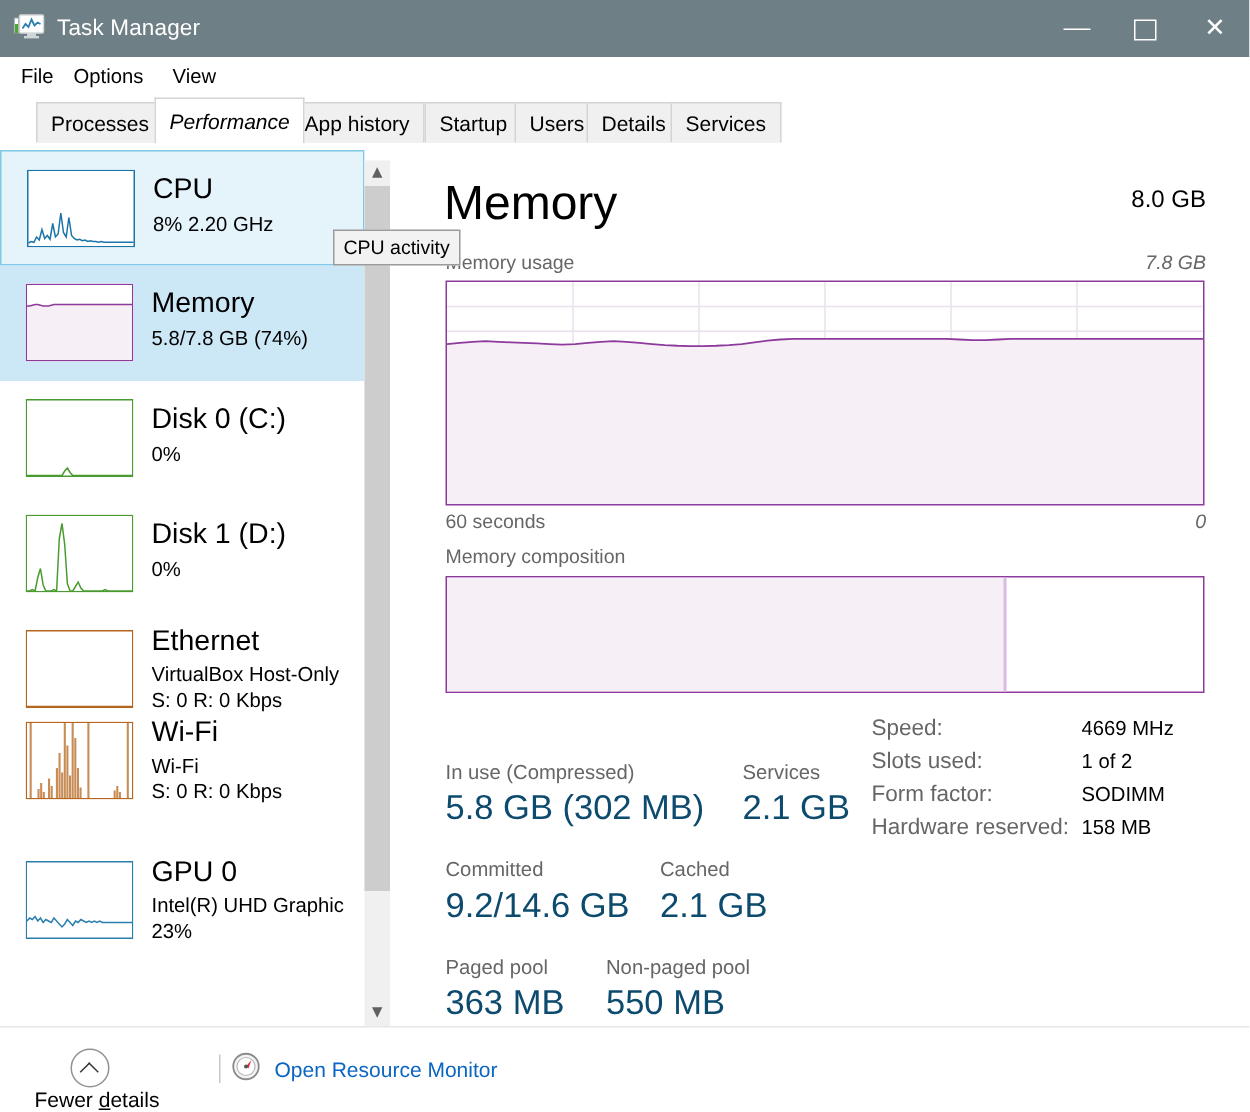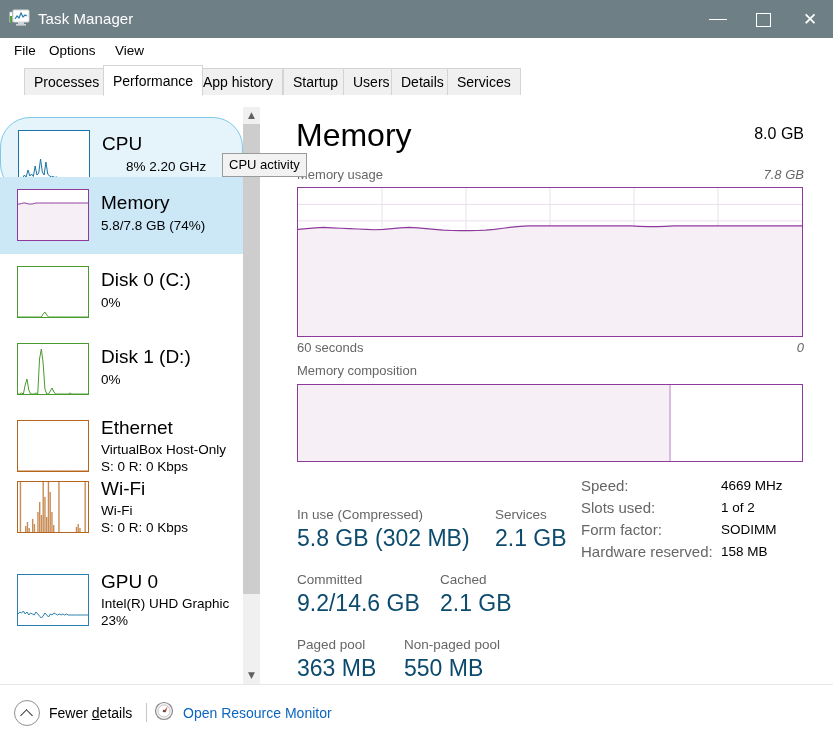--- a/index.html
+++ b/index.html
@@ -25,21 +25,21 @@
 
   
   .menubar{position:absolute;left:0;top:38px;width:833px;height:26px;background:#ffffff;}
   .menu-item{position:absolute;top:2px;height:22px;line-height:22px;font-size:13.5px;color:#000;padding:0 7px;cursor:default;}
 
   
   .tabstrip{position:absolute;left:0;top:64px;width:833px;height:32px;background:#ffffff;margin-left:20px;}
   .tabstrip:after{content:"";position:absolute;left:0;bottom:0;width:833px;height:1px;background:#ffffff;}
   .tab{position:absolute;top:4px;height:28px;line-height:27px;font-size:14px;color:#000;
        background:#f0f0f0;border:1px solid #d4d4d4;box-sizing:border-box;padding:0 9px;cursor:default;white-space:nowrap;}
-  .tab.active{background:#ffffff;border-bottom-color:#ffffff;top:1px;height:31px;line-height:30px;z-index:3;}
+  .tab.active{background:#ffffff;border-bottom-color:#ffffff;top:1px;height:31px;line-height:30px;z-index:3;font-style:italic;}
 
   
   .sidebar{position:absolute;left:0;top:97px;width:243px;height:587px;background:#ffffff;overflow:hidden;}
   .side-item{position:absolute;left:0;width:243px;height:77px;box-sizing:border-box;cursor:default;}
   .side-item.selected{background:#e5f3fb;border:1px solid #7ec8e8;}
   .side-item.hover{background:#cce8f7;}
   .thumb{position:absolute;left:17px;top:12px;width:72px;height:52px;box-sizing:border-box;background:#fff;overflow:hidden;}
   .thumb svg{display:block;}
   .si-title{position:absolute;left:101px;font-size:19px;line-height:22px;color:#000;white-space:nowrap;}
   .si-sub{position:absolute;left:101px;font-size:13.5px;line-height:17px;color:#000;white-space:nowrap;}
@@ -69,21 +69,21 @@
   .stat-value{font-size:23px;color:#0c4a6e;line-height:31px;white-space:nowrap;}
   .rt-label{position:absolute;font-size:15px;color:#666;line-height:21px;white-space:nowrap;}
   .rt-value{position:absolute;font-size:13.5px;color:#000;line-height:21px;white-space:nowrap;}
 
   
   .tooltip{position:absolute;background:#f2f2f2;border:1px solid #9b9b9b;
     font-size:13px;color:#000;padding:2px 6px 3px 6px;line-height:17px;z-index:40;white-space:nowrap;}
 
   
   .statusbar{position:absolute;left:0;top:684px;width:833px;height:57px;background:#ffffff;border-top:1px solid #e6e6e6;}
-  .fewer{position:absolute;left:14px;top:14px;height:28px;display:flex;align-items:center;cursor:default;}
+  .fewer{position:absolute;left:14px;top:14px;height:28px;display:flex;align-items:center;cursor:default;flex-direction:column;}
   .chev-circle{width:24px;height:24px;border:1px solid #919191;border-radius:50%;position:relative;flex:0 0 auto;}
   .chev-circle:after{content:"";position:absolute;left:7px;top:10px;width:8px;height:8px;
      border-left:1.4px solid #333;border-top:1.4px solid #333;transform:rotate(45deg);}
   .fewer-text{margin-left:9px;font-size:14px;color:#000;}
   .fewer-text u{text-decoration:underline;}
   .divider{position:absolute;left:146px;top:18px;width:1px;height:19px;background:#c8c8c8;}
   .resmon{position:absolute;left:154px;top:14px;height:28px;display:flex;align-items:center;cursor:pointer;}
   .resmon-text{margin-left:9px;font-size:14px;color:#0b65c2;}
 </style>
 </head>
@@ -125,30 +125,30 @@
     <div class="tab" style="left:4px">Processes</div>
     <div class="tab active" style="left:83px">Performance</div>
     <div class="tab" style="left:173px">App history</div>
     <div class="tab" style="left:263px">Startup</div>
     <div class="tab" style="left:323px">Users</div>
     <div class="tab" style="left:371px">Details</div>
     <div class="tab" style="left:427px">Services</div>
   </div>
 
   <div class="sidebar" id="sidebar">
-      <div class="side-item selected" style="top: 20px; border-radius: 30px;">
+      <div class="side-item selected" style="top: 3px;">
         <div class="thumb">
           <svg width="72" height="52" viewBox="0 0 72 52">
             <rect x="0.5" y="0.5" width="71" height="51" fill="#ffffff" stroke="#1a75a8" stroke-width="1"></rect>
             <polyline points="1.00,49.00 2.79,48.00 4.59,48.50 6.38,45.00 8.18,47.00 9.97,40.00 11.77,46.00 13.56,44.00 15.36,46.50 17.15,36.00 18.95,45.00 20.74,43.00 22.54,29.00 24.33,42.00 26.13,45.00 27.92,32.00 29.72,44.00 31.51,46.00 33.31,47.00 35.10,46.50 36.90,47.50 38.69,47.00 40.49,48.00 42.28,47.50 44.08,48.00 45.87,48.00 47.67,48.50 49.46,48.00 51.26,48.50 53.05,48.50 54.85,48.50 56.64,48.50 58.44,48.50 60.23,48.50 62.03,48.50 63.82,48.50 65.62,48.50 67.41,48.50 69.21,48.50 71.00,48.50" fill="none" stroke="#1a75a8" stroke-width="1"></polyline>
           </svg>
         </div>
         <div class="si-title" style="top: 15px;">CPU</div>
         <div class="si-clip" style="top: 40px; width: 142px;">
-          <div class="si-sub" style="position: static; margin-left: 24px;">8%  2.20 GHz</div>
+          <div class="si-sub" style="position: static;">8%  2.20 GHz</div>
         </div>
       </div>
       <div class="side-item hover" style="top: 80px;">
         <div class="thumb">
           <svg width="72" height="52" viewBox="0 0 72 52">
             <rect x="0.5" y="0.5" width="71" height="51" fill="#ffffff" stroke="#8e3a9c" stroke-width="1"></rect>
             <path d="M1.00,15.00 L2.79,15.00 L4.59,14.50 L6.38,14.00 L8.18,14.00 L9.97,14.50 L11.77,15.00 L13.56,15.00 L15.36,15.00 L17.15,14.50 L18.95,14.00 L20.74,14.00 L22.54,14.00 L24.33,14.00 L26.13,14.00 L27.92,14.00 L29.72,14.00 L31.51,14.00 L33.31,14.00 L35.10,14.00 L36.90,14.00 L38.69,14.00 L40.49,14.00 L42.28,14.00 L44.08,14.00 L45.87,14.00 L47.67,14.00 L49.46,14.00 L51.26,14.00 L53.05,14.00 L54.85,14.00 L56.64,14.00 L58.44,14.00 L60.23,14.00 L62.03,14.00 L63.82,14.00 L65.62,14.00 L67.41,14.00 L69.21,14.00 L71.00,14.00 L71,51 L1,51 Z" fill="#f6eff6"></path>
             <polyline points="1.00,15.00 2.79,15.00 4.59,14.50 6.38,14.00 8.18,14.00 9.97,14.50 11.77,15.00 13.56,15.00 15.36,15.00 17.15,14.50 18.95,14.00 20.74,14.00 22.54,14.00 24.33,14.00 26.13,14.00 27.92,14.00 29.72,14.00 31.51,14.00 33.31,14.00 35.10,14.00 36.90,14.00 38.69,14.00 40.49,14.00 42.28,14.00 44.08,14.00 45.87,14.00 47.67,14.00 49.46,14.00 51.26,14.00 53.05,14.00 54.85,14.00 56.64,14.00 58.44,14.00 60.23,14.00 62.03,14.00 63.82,14.00 65.62,14.00 67.41,14.00 69.21,14.00 71.00,14.00" fill="none" stroke="#8e3a9c" stroke-width="1"></polyline>
           </svg>
         </div>

